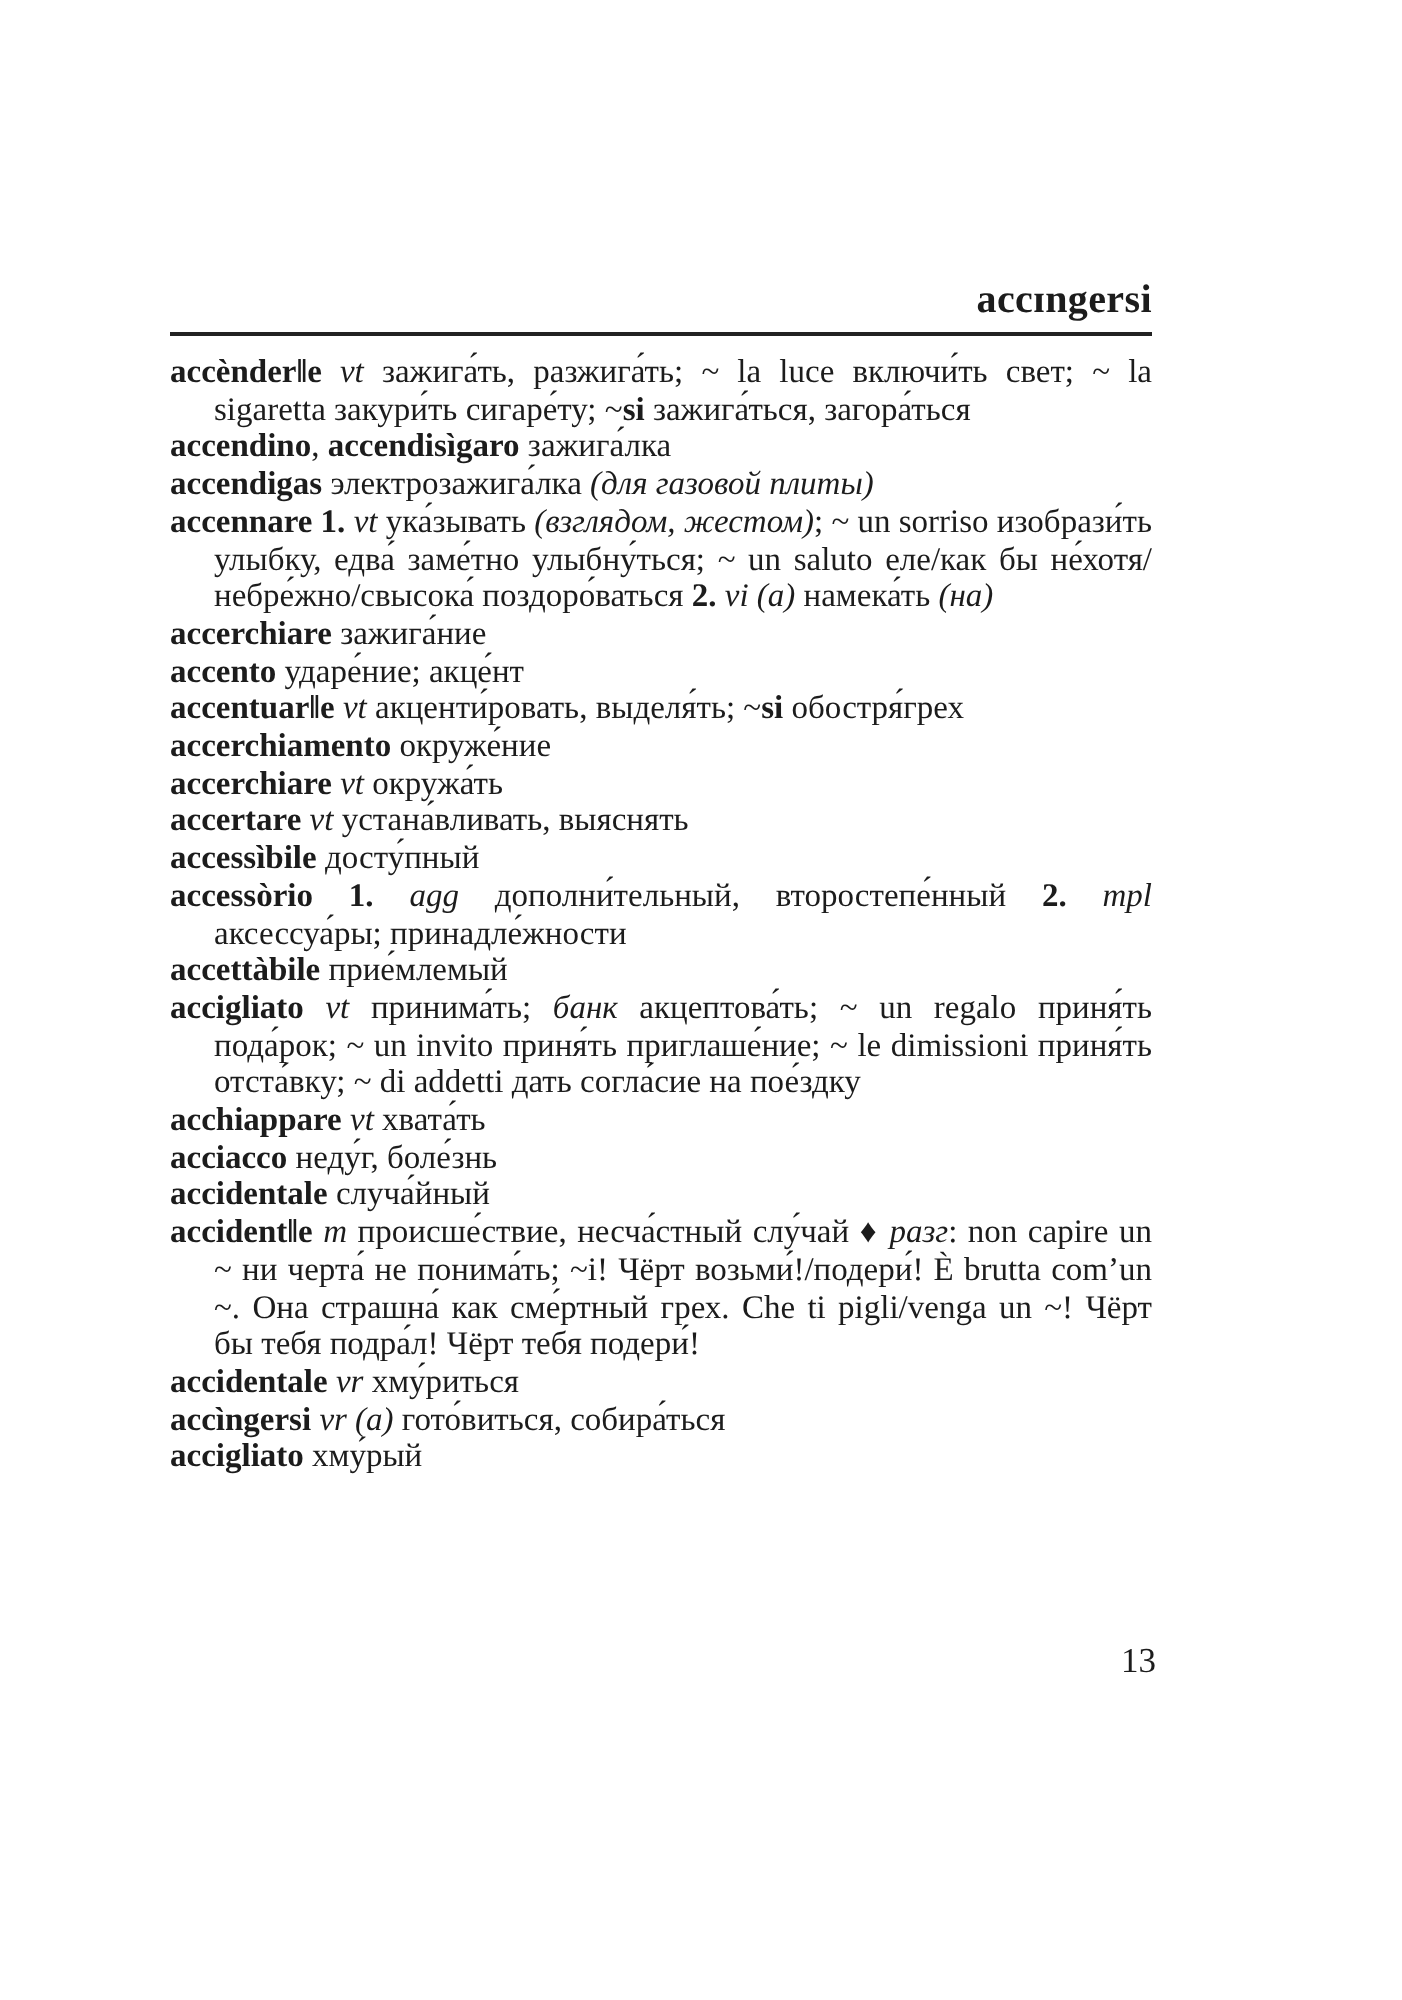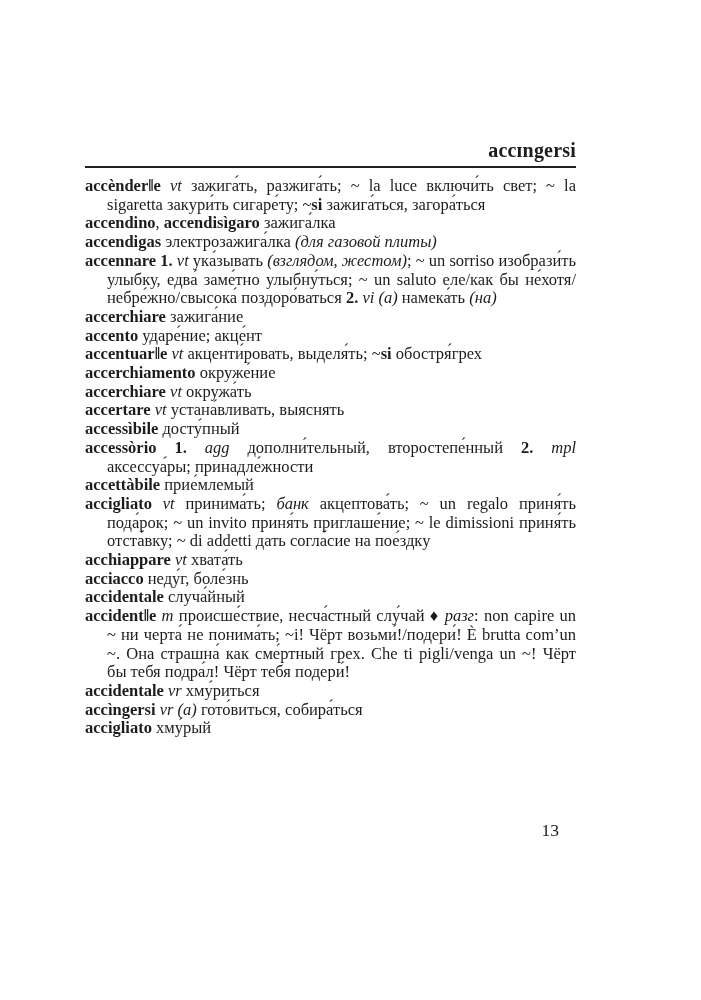--- a/index.html
+++ b/index.html
@@ -55,21 +55,21 @@
     margin: 0;
     padding-left: 22px;
     text-indent: -22px;
   }
   .seg-b { font-weight: bold; }
   .seg-i { font-style: italic; }
   .seg-n { }
   .page-number-row {
     position: absolute;
     top: 820px;
-    left: 68px;
+    left: 87px;
     width: 491px;
     text-align: right;
   }
   .page-number {
     font-size: 17.5px;
   }
 </style>
 </head>
 <body>
 

